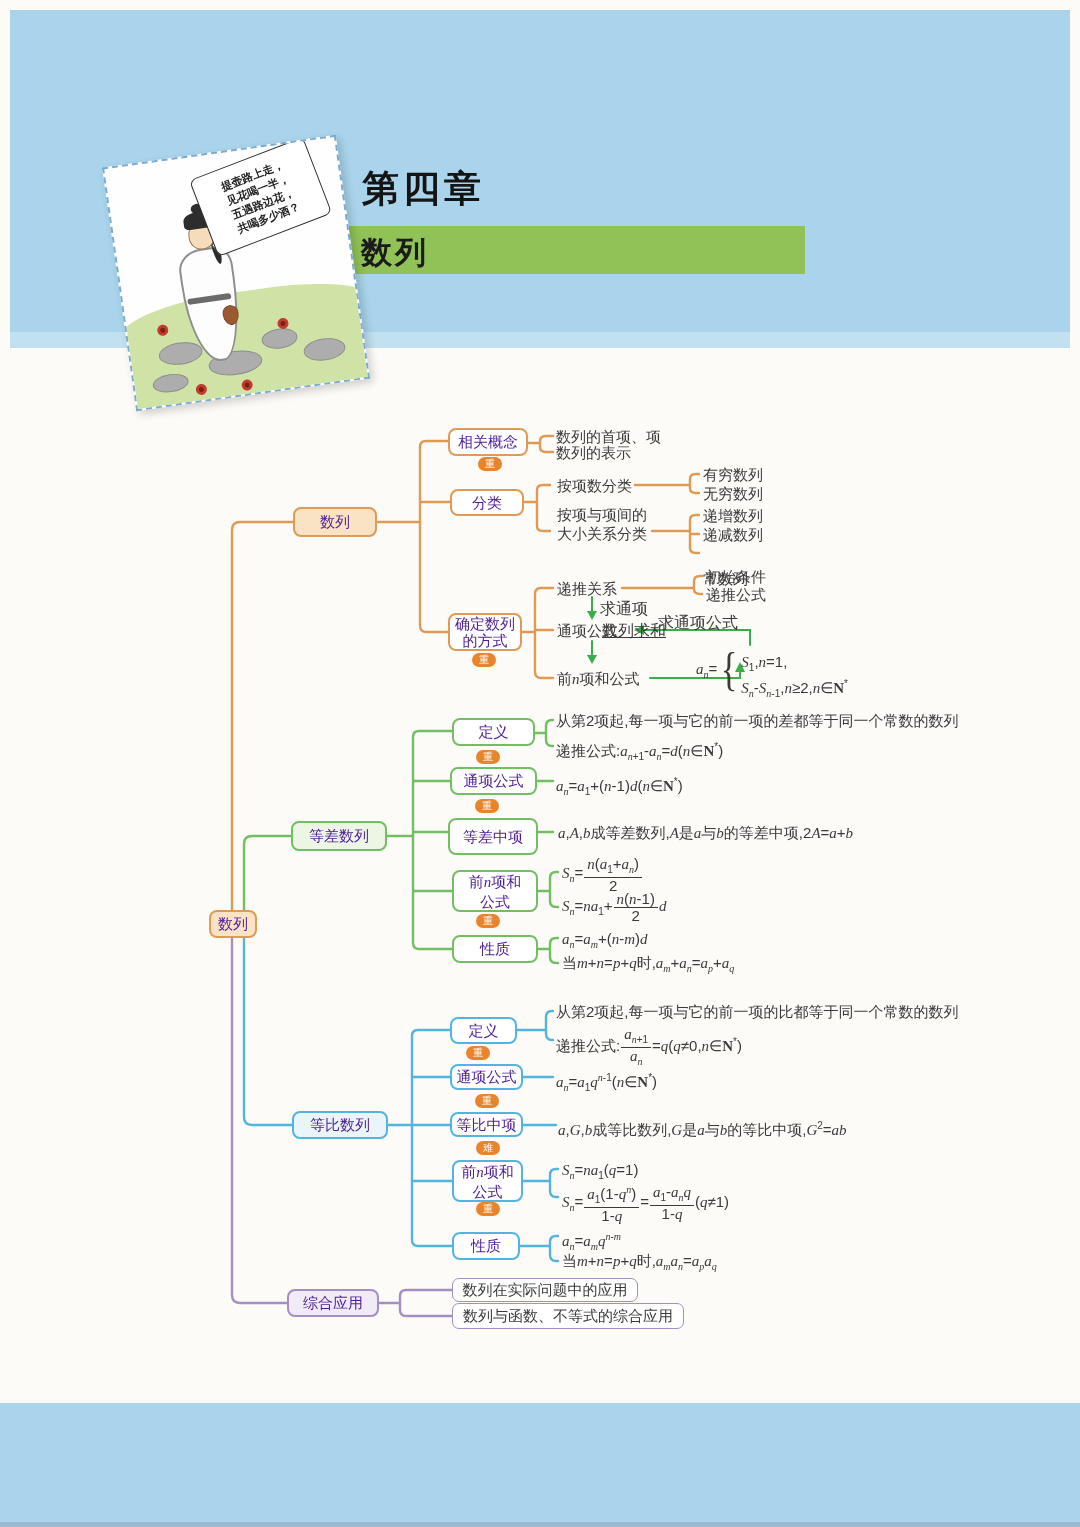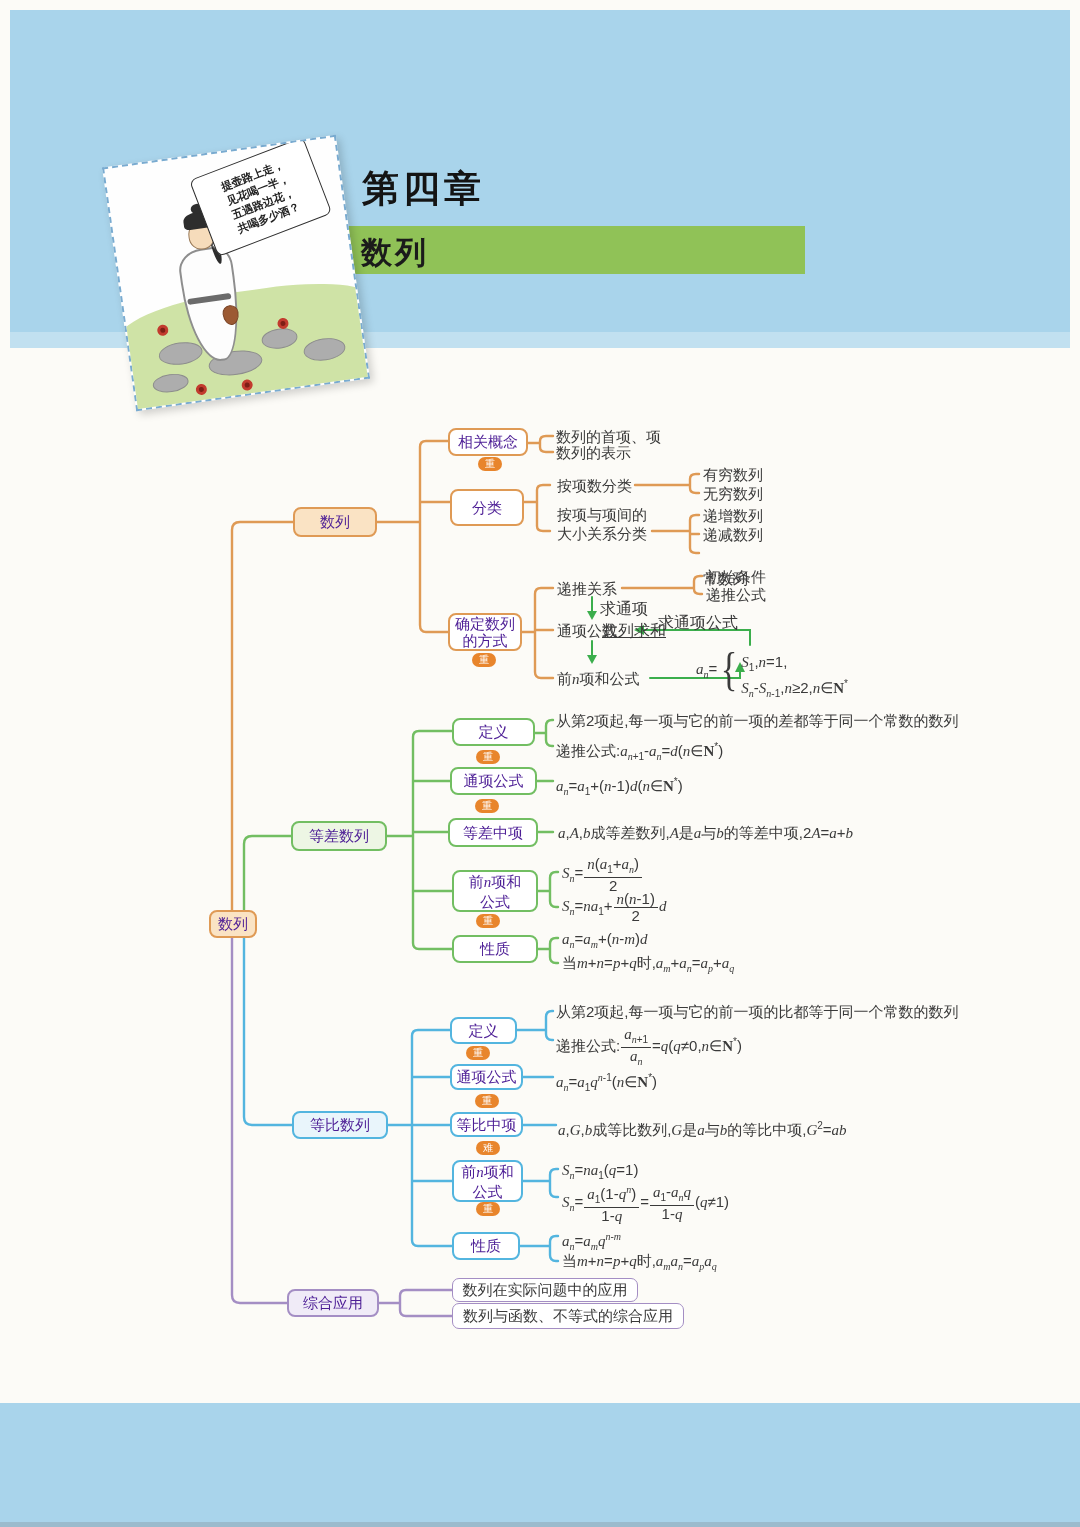--- a/index.html
+++ b/index.html
@@ -172,21 +172,21 @@
 
 <div class="branch f-pu c-pu" style="left:287px;top:1289px;width:92px;height:28px;">
   <span>综合应用</span>
   </div>
 
 <div class="node c-or" style="left:448px;top:428px;width:80px;height:28px;">
   <span>相关概念</span>
   </div>
 <div class="badge" style="left:478px;top:457px;">重</div>
 
-<div class="node c-or" style="left:450px;top:489px;width:74px;height:37px;">
+<div class="node c-or" style="left:450px;top:489px;width:74px;height:27px;">
   <span>分类</span>
   </div>
 
 <div class="node c-or" style="left:448px;top:613px;width:74px;height:38px;line-height:17px;">
   <span>确定数列</span>
   <span>的方式</span>
   </div>
 <div class="badge" style="left:472px;top:653px;">重</div>
 
 <div class="leaf" style="left:556px;top:428px;">数列的首项、项</div>
@@ -222,21 +222,21 @@
 </div>
 
 <div class="node c-gr" style="left:452px;top:718px;width:83px;height:28px;">
   <span>定义</span>
   </div>
 <div class="badge" style="left:476px;top:750px;">重</div>
 <div class="node c-gr" style="left:450px;top:767px;width:87px;height:28px;">
   <span>通项公式</span>
   </div>
 <div class="badge" style="left:475px;top:799px;">重</div>
-<div class="node c-gr" style="left:448px;top:818px;width:90px;height:29px;">
+<div class="node c-gr" style="left:448px;top:818px;width:90px;height:37px;">
   <span>等差中项</span>
   </div>
 <div class="node c-gr" style="left:452px;top:870px;width:86px;height:42px;line-height:19px;">
   <span>前<i>n</i>项和</span>
   <span>公式</span>
   </div>
 <div class="badge" style="left:476px;top:914px;">重</div>
 <div class="node c-gr" style="left:452px;top:935px;width:86px;height:28px;">
   <span>性质</span>
   </div>

